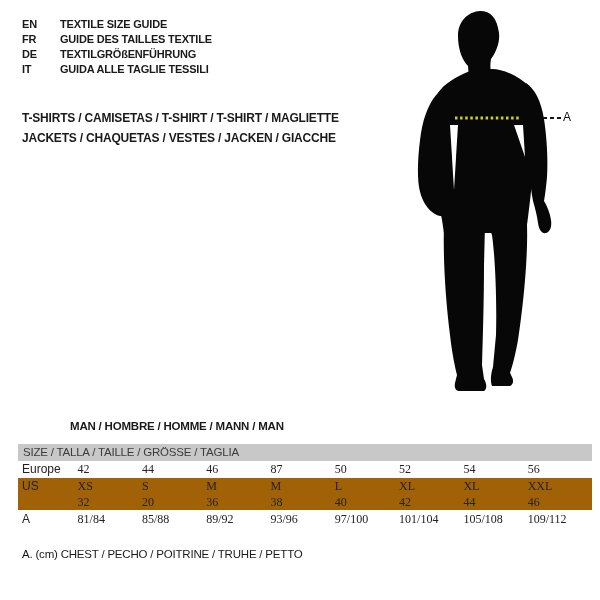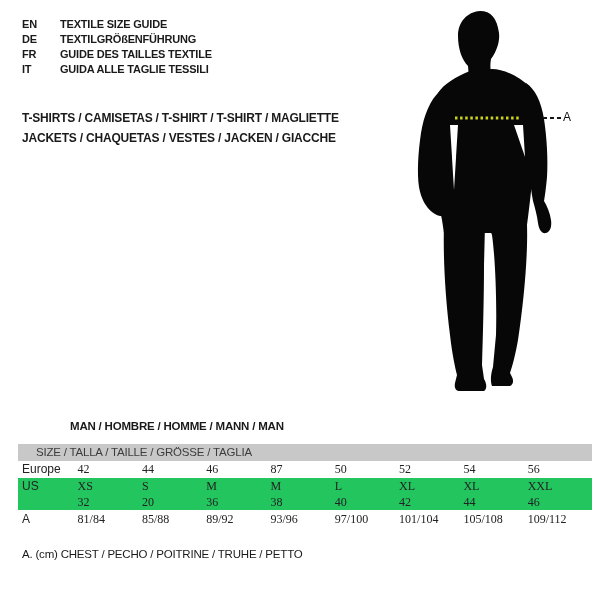--- a/index.html
+++ b/index.html
@@ -14,47 +14,47 @@
   
   .cat-block{position:absolute;left:22px;top:109px;font-size:12px;font-weight:700;letter-spacing:-0.2px;line-height:19.5px;}
   
   .figure-wrap{position:absolute;left:400px;top:5px;width:200px;height:392px;}
   .figure-wrap svg{position:absolute;left:0;top:0;}
   .a-label{position:absolute;left:163px;top:105px;width:20px;height:15px;line-height:15px;font-size:12px;font-weight:400;color:#111;}
   
   .section-title{position:absolute;left:22px;top:420px;font-size:11.5px;font-weight:700;letter-spacing:-0.2px;padding-left:48px;}
   
   .size-table{position:absolute;left:18px;top:444px;width:574px;font-size:12px;}
-  .t-header{height:17px;line-height:17px;background:#c8c8c8;color:#3c3c3c;padding-left:18px;font-size:11.5px;letter-spacing:-0.2px;}
+  .t-header{height:17px;line-height:17px;background:#c8c8c8;color:#3c3c3c;padding-left:5px;font-size:11.5px;letter-spacing:-0.2px;}
   .t-row{display:flex;height:17px;line-height:17px;color:#222;}
-  .t-row.shaded{background:#22c55e;}
+  .t-row.shaded{background:#a16207;}
   .t-row.h16{height:16px;line-height:16px;}
   .t-row.h18{height:18px;line-height:18px;}
   .t-label{width:56px;padding-left:4px;}
   .t-cell{width:64.75px;font-family:Liberation Serif, serif;}
   
   .footnote{position:absolute;left:22px;top:548px;font-size:11.5px;font-weight:400;letter-spacing:-0.2px;}
 </style>
 </head>
 <body>
 
 <div class="stage">
 
   <div class="lang-block">
     <div class="lang-row">
       <span class="lang-code">EN</span>
       <span class="lang-label">TEXTILE SIZE GUIDE</span>
     </div>
     <div class="lang-row">
+      <span class="lang-code">FR</span>
+      <span class="lang-label">GUIDE DES TAILLES TEXTILE</span>
+    </div>
+    <div class="lang-row">
       <span class="lang-code">DE</span>
       <span class="lang-label">TEXTILGRÖßENFÜHRUNG</span>
-    </div>
-    <div class="lang-row">
-      <span class="lang-code">FR</span>
-      <span class="lang-label">GUIDE DES TAILLES TEXTILE</span>
     </div>
     <div class="lang-row">
       <span class="lang-code">IT</span>
       <span class="lang-label">GUIDA ALLE TAGLIE TESSILI</span>
     </div>
   </div>
 
   <div class="cat-block">
     <div>T-SHIRTS / CAMISETAS / T-SHIRT / T-SHIRT / MAGLIETTE</div>
     <div>JACKETS / CHAQUETAS / VESTES / JACKEN / GIACCHE</div>

